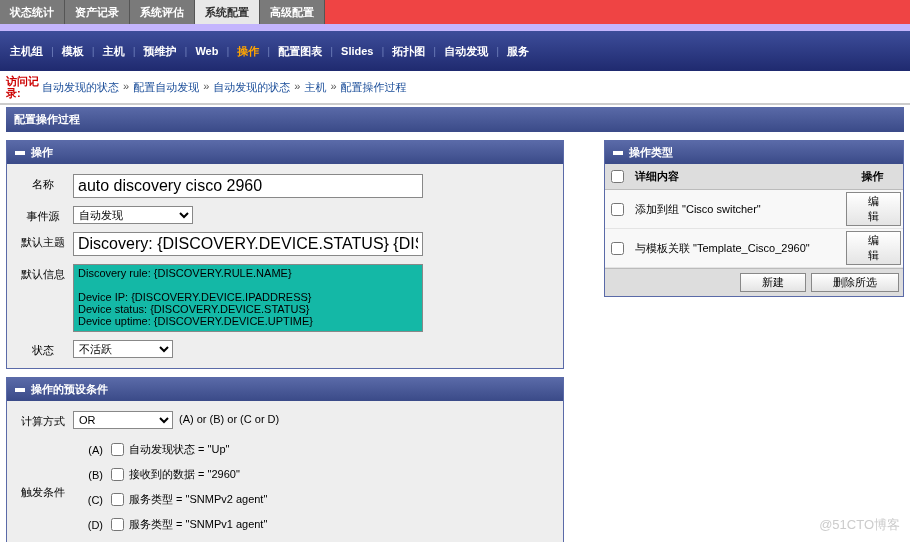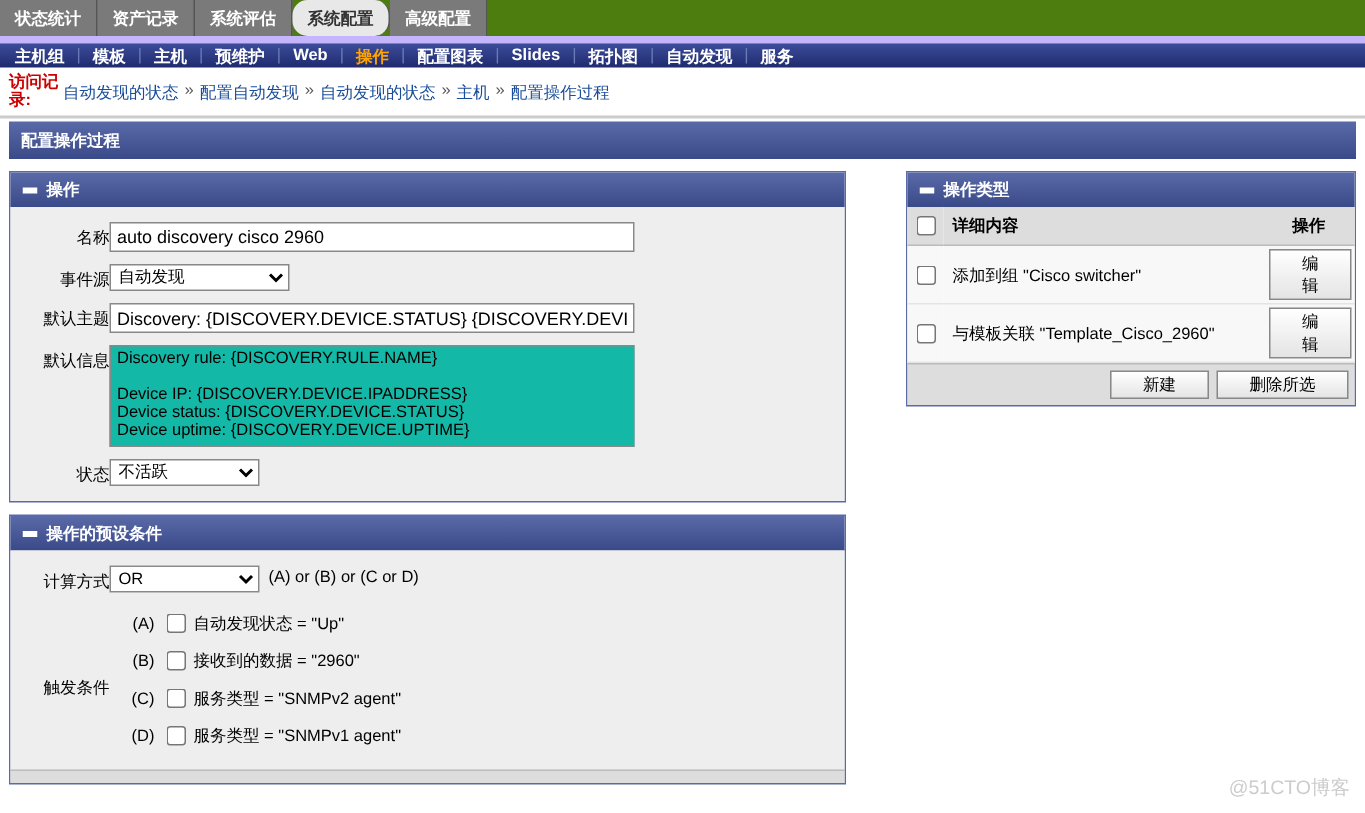--- a/index.html
+++ b/index.html
@@ -3,44 +3,43 @@
 <meta charset="utf-8">
 <style>
   body {
     margin: 0;
     font-family: Verdana, Arial, sans-serif;
     font-size: 11px;
     background: #fff;
     color: #000;
   }
   .top-tabs {
-    background: #4d7c0f;
+    background: #ef4444;
     display: flex;
     height: 24px;
-    border-bottom: 5px solid #c4b5fd;
+    border-bottom: 7px solid #c4b5fd;
   }
   .top-tab {
     padding: 5px 10px;
     background: #7a7a7a;
     color: #fff;
     border-right: 1px solid #555;
     cursor: pointer;
     font-size: 11px;
     font-weight: bold;
   }
   .top-tab.active {
     background: #e8e8e8;
     color: #333;
-    border-radius: 10px;
   }
   .sub-tabs {
     background: #1f2a6f;
     background: linear-gradient(#3d4d9a, #1f2a6f);
     display: flex;
-    height: 16px;
+    height: 40px;
     align-items: center;
     padding-left: 4px;
   }
   .sub-tab {
     color: #fff;
     padding: 0 6px;
     font-weight: bold;
     cursor: pointer;
     text-decoration: none;
     font-size: 11px;
@@ -112,28 +111,28 @@
     padding: 6px;
   }
   .form-row {
     display: flex;
     align-items: flex-start;
     padding: 4px 0;
   }
   .form-label {
     width: 60px;
     padding-top: 3px;
-    text-align: right;
+    text-align: center;
   }
   .text-input {
     width: 340px;
     border: 1px solid #888;
     padding: 2px 4px;
     font-family: Verdana, Arial, sans-serif;
-    font-size: 12px;
+    font-size: 16px;
     background: #fff;
   }
   select {
     border: 1px solid #888;
     font-family: Verdana, Arial, sans-serif;
     font-size: 11px;
     padding: 1px;
     background: #fff;
   }
   textarea {

